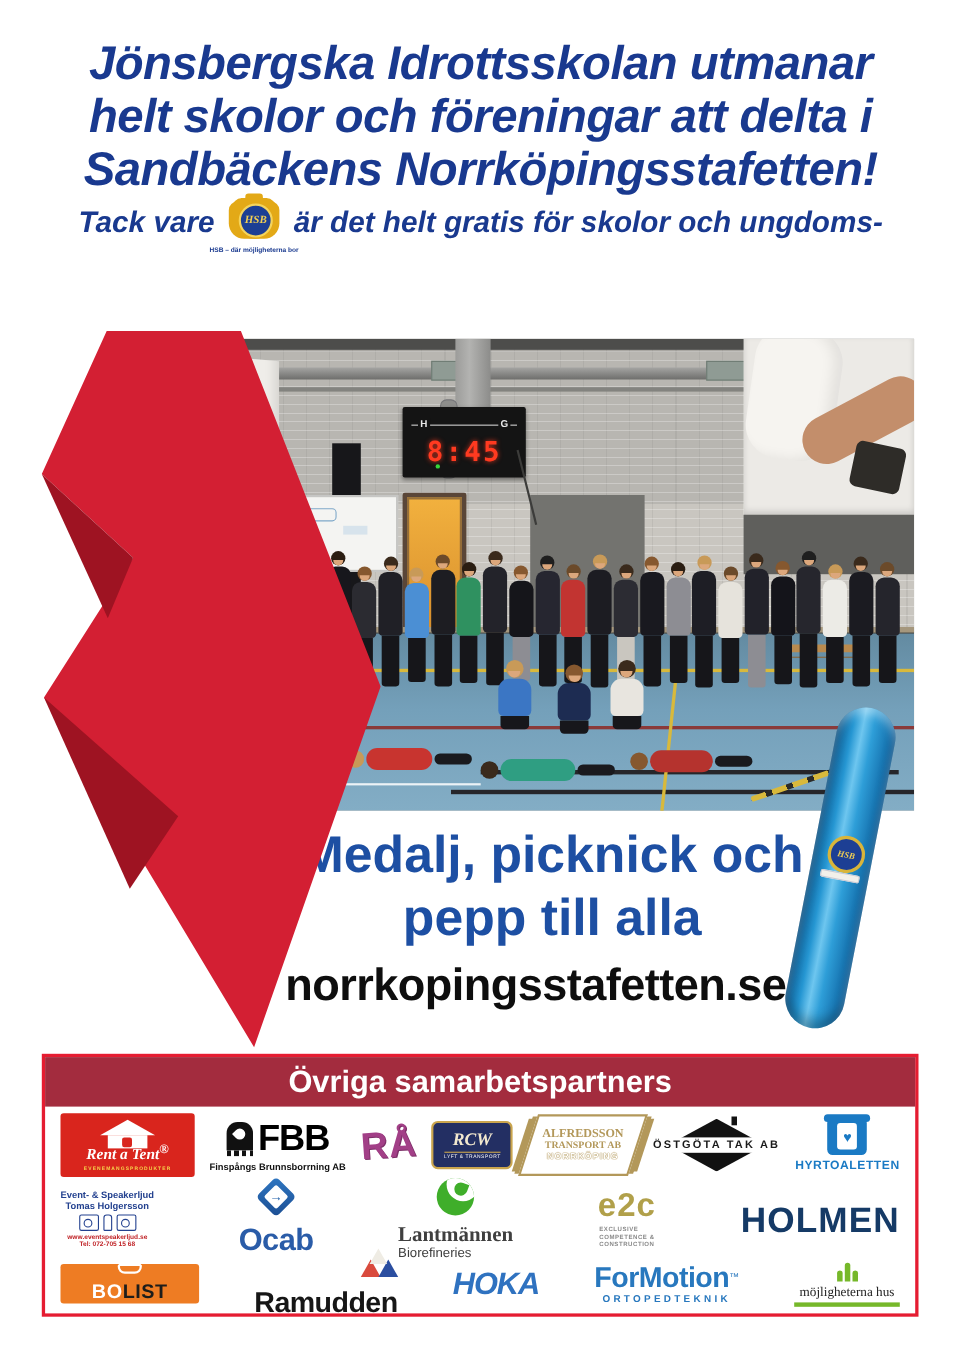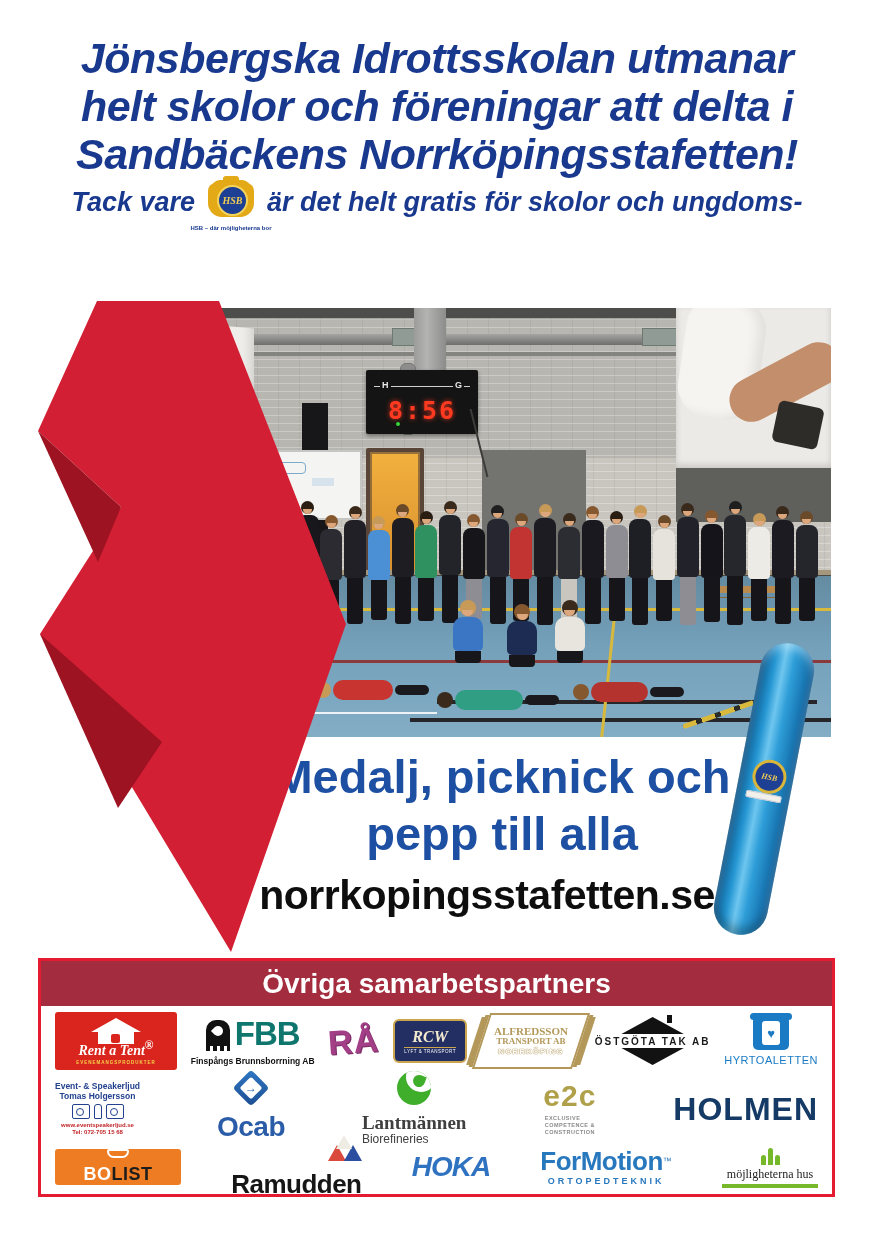--- a/index.html
+++ b/index.html
@@ -135,21 +135,21 @@
   .tent-win{position:absolute;top:22px;left:56px;width:9px;height:9px;background:#d9251d;border-radius:2px;}
   .rat-name{font-family:"Liberation Serif",serif;font-style:italic;font-weight:bold;color:#fff;font-size:14px;line-height:1;}
   .rat-sub{color:#f6d44a;font-size:4.5px;font-weight:bold;letter-spacing:1px;margin-top:2px;}
 
   .fbb-top{display:flex;align-items:center;gap:5px;}
   .fbb-icon{width:24px;height:26px;background:#111;border-radius:10px 10px 0 0;position:relative;}
   .fbb-icon::before{content:"";position:absolute;left:7px;top:6px;width:10px;height:10px;background:#fff;
     border-radius:50% 50% 50% 0;transform:rotate(45deg);}
   .fbb-icon::after{content:"";position:absolute;left:0;bottom:-5px;width:24px;height:5px;
     background:repeating-linear-gradient(90deg,#111 0 4px,#fff 4px 7px);}
-  .fbb-abbr{font-size:33px;font-weight:bold;color:#0f766e;letter-spacing:-1px;line-height:1;}
+  .fbb-abbr{font-size:33px;font-weight:bold;color:#000000;letter-spacing:-1px;line-height:1;}
   .fbb-sub{font-size:8.5px;font-weight:bold;color:#111;margin-top:6px;}
 
   .ra-name{font-size:34px;font-weight:bold;color:#a23f87;transform:rotate(-4deg);letter-spacing:1px;
     text-shadow:1px 1px 0 #7d2f68;}
 
   .rcw{width:70px;height:40px;background:#232f63;border:2px solid #caa54e;border-radius:6px;
     display:flex;flex-direction:column;align-items:center;justify-content:center;}
   .rcw-name{font-family:"Liberation Serif",serif;font-style:italic;font-weight:bold;font-size:16px;color:#f3e9cf;line-height:1;}
   .rcw-sub{font-size:4.5px;color:#fff;letter-spacing:0.5px;border-top:1px solid #caa54e;margin-top:2px;padding-top:1px;}
 
@@ -168,21 +168,21 @@
   .ost-band{position:absolute;left:0;top:19px;width:116px;height:14px;background:#fff;display:flex;
     align-items:center;justify-content:center;}
   .ost-name{font-size:10px;font-weight:bold;color:#1a1a1a;letter-spacing:2px;white-space:nowrap;}
 
   .toilet{width:36px;height:34px;background:#1a7ac4;border-radius:5px;position:relative;
     display:flex;align-items:center;justify-content:center;}
   .toilet::before{content:"";position:absolute;top:-3px;left:-3px;right:-3px;height:7px;background:#1a7ac4;border-radius:4px;}
   .toilet-door{width:18px;height:24px;background:#fff;border-radius:3px;display:flex;align-items:center;
     justify-content:center;position:relative;z-index:1;}
   .toilet-door::after{content:"♥";color:#1a7ac4;font-size:13px;line-height:1;}
-  .hyrto-name{font-size:11px;font-weight:normal;color:#1a7ac4;letter-spacing:0.5px;margin-top:4px;}
+  .hyrto-name{font-size:11px;font-weight:bold;color:#1a7ac4;letter-spacing:0.5px;margin-top:4px;}
 
   .evs{line-height:1.15;text-align:center;}
   .evs-l1,.evs-l2{font-size:8.5px;font-weight:bold;color:#23418f;}
   .evs-icons{display:flex;gap:4px;justify-content:center;margin:3px 0;}
   .evs-box{width:16px;height:13px;border:1px solid #23418f;border-radius:2px;position:relative;}
   .evs-box::before{content:"";position:absolute;left:3px;top:3px;width:6px;height:6px;border:1px solid #23418f;border-radius:50%;}
   .evs-mic{width:6px;height:13px;border:1px solid #23418f;border-radius:3px 3px 1px 1px;}
   .evs-url,.evs-tel{font-size:6px;font-weight:bold;color:#c02428;}
 
   .ocab{display:flex;align-items:center;gap:10px;}
@@ -281,21 +281,21 @@
       <div class="wb-mark2"></div>
     </div>
     <div class="amber-door">
       <div class="amber-glass"></div>
     </div>
     <div class="grey-doors"></div>
     <div class="scoreboard">
       <div class="sb-line"></div>
       <div class="sb-h">H</div>
       <div class="sb-g">G</div>
-      <div class="sb-time">8:56</div>
+      <div class="sb-time">8:45</div>
       <div class="sb-dot"></div>
     </div>
     <div class="sb-cable"></div>
     <div class="floor"></div>
     <div class="skirt"></div>
     <div class="line-yellow"></div>
     <div class="line-red"></div>
     <div class="line-black1"></div>
     <div class="line-black2"></div>
     <div class="line-white"></div>

